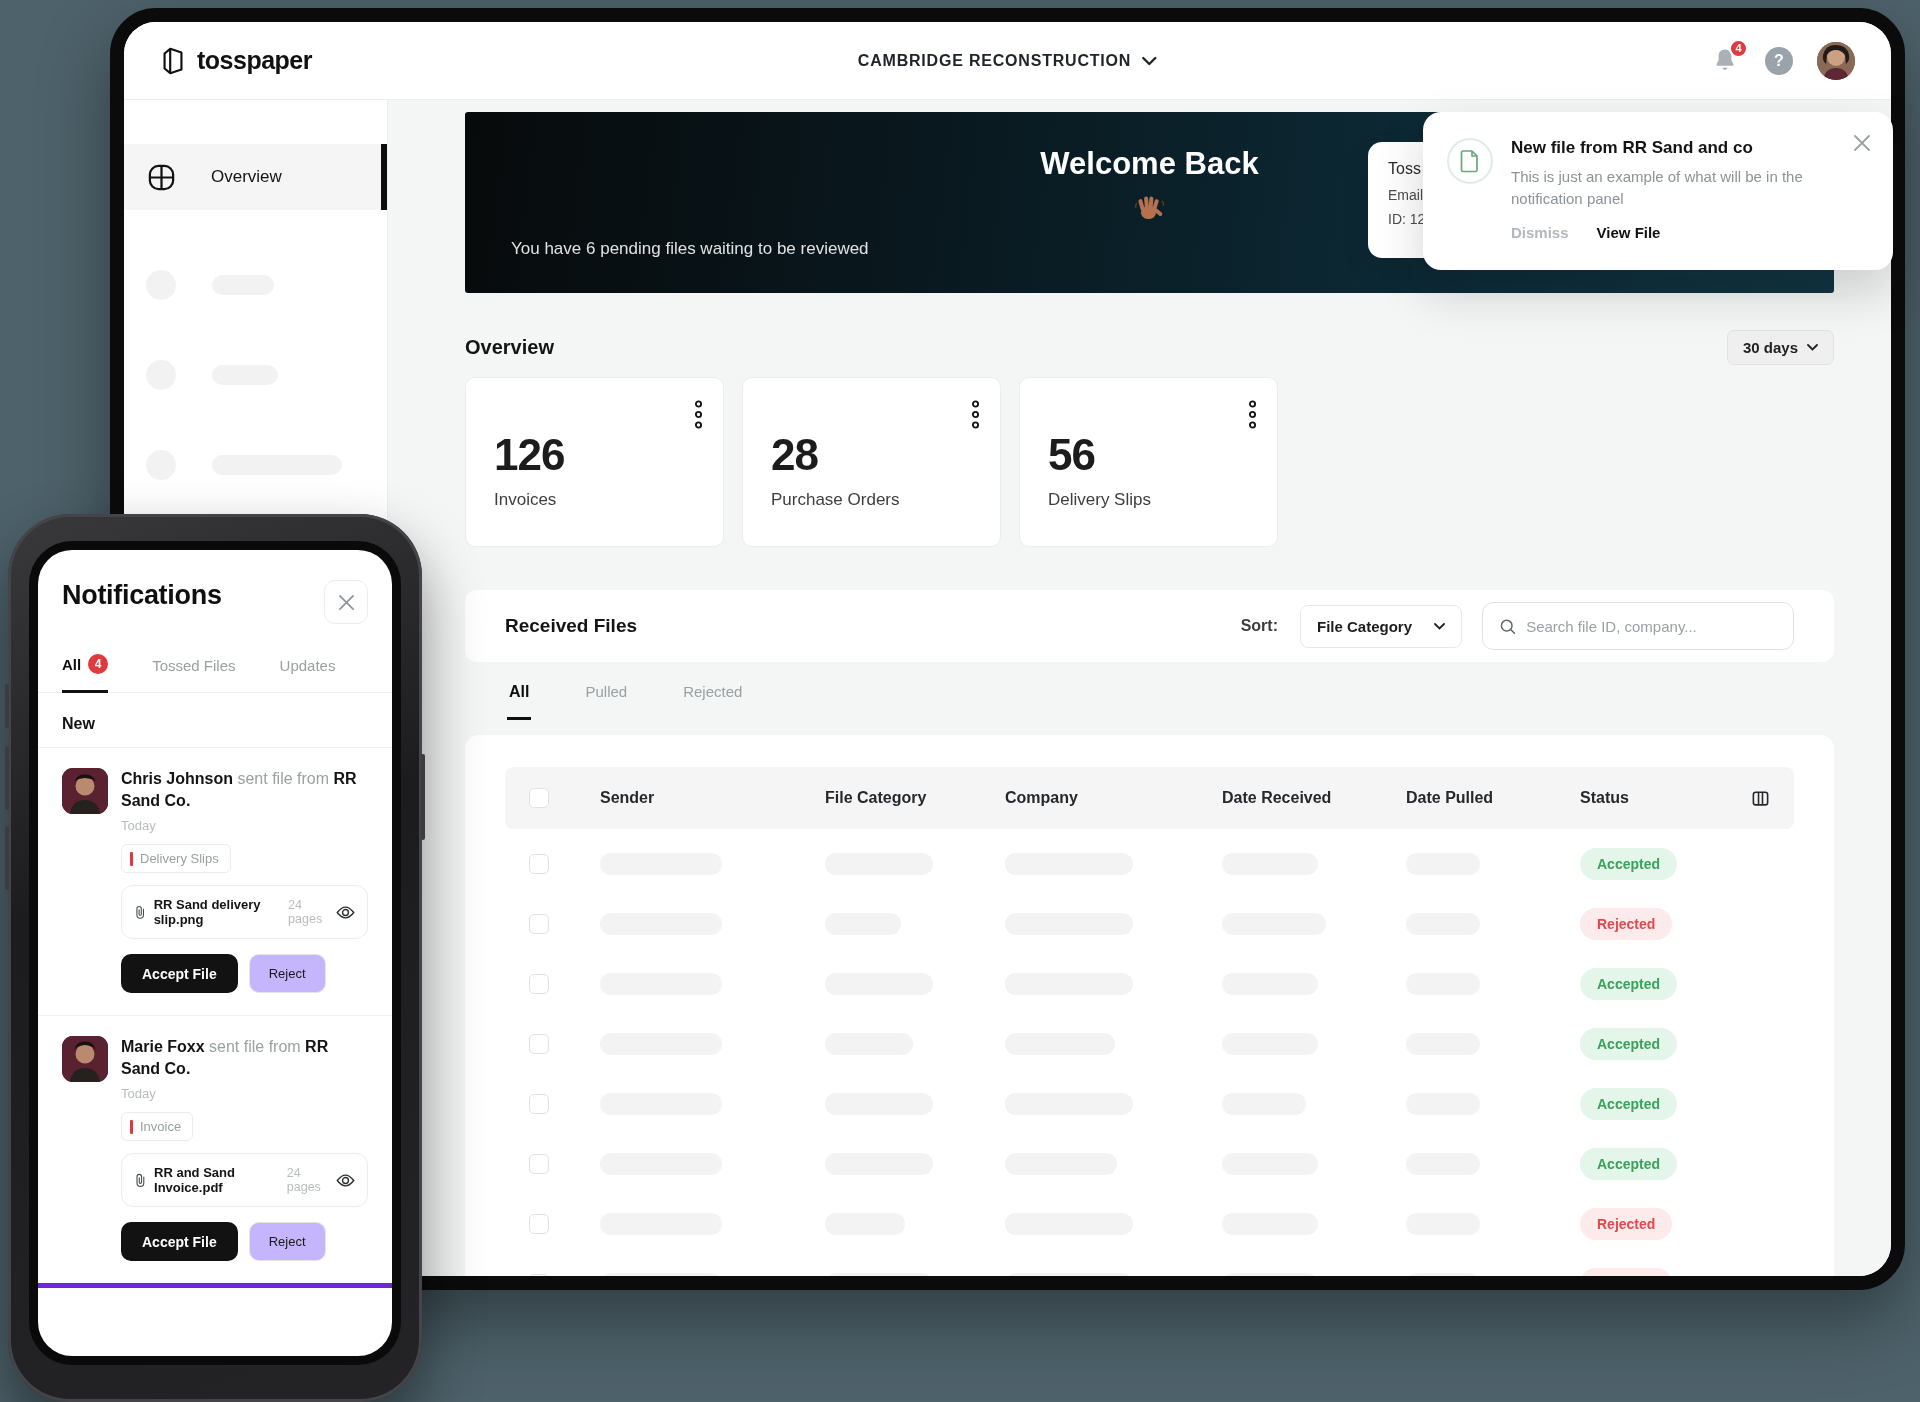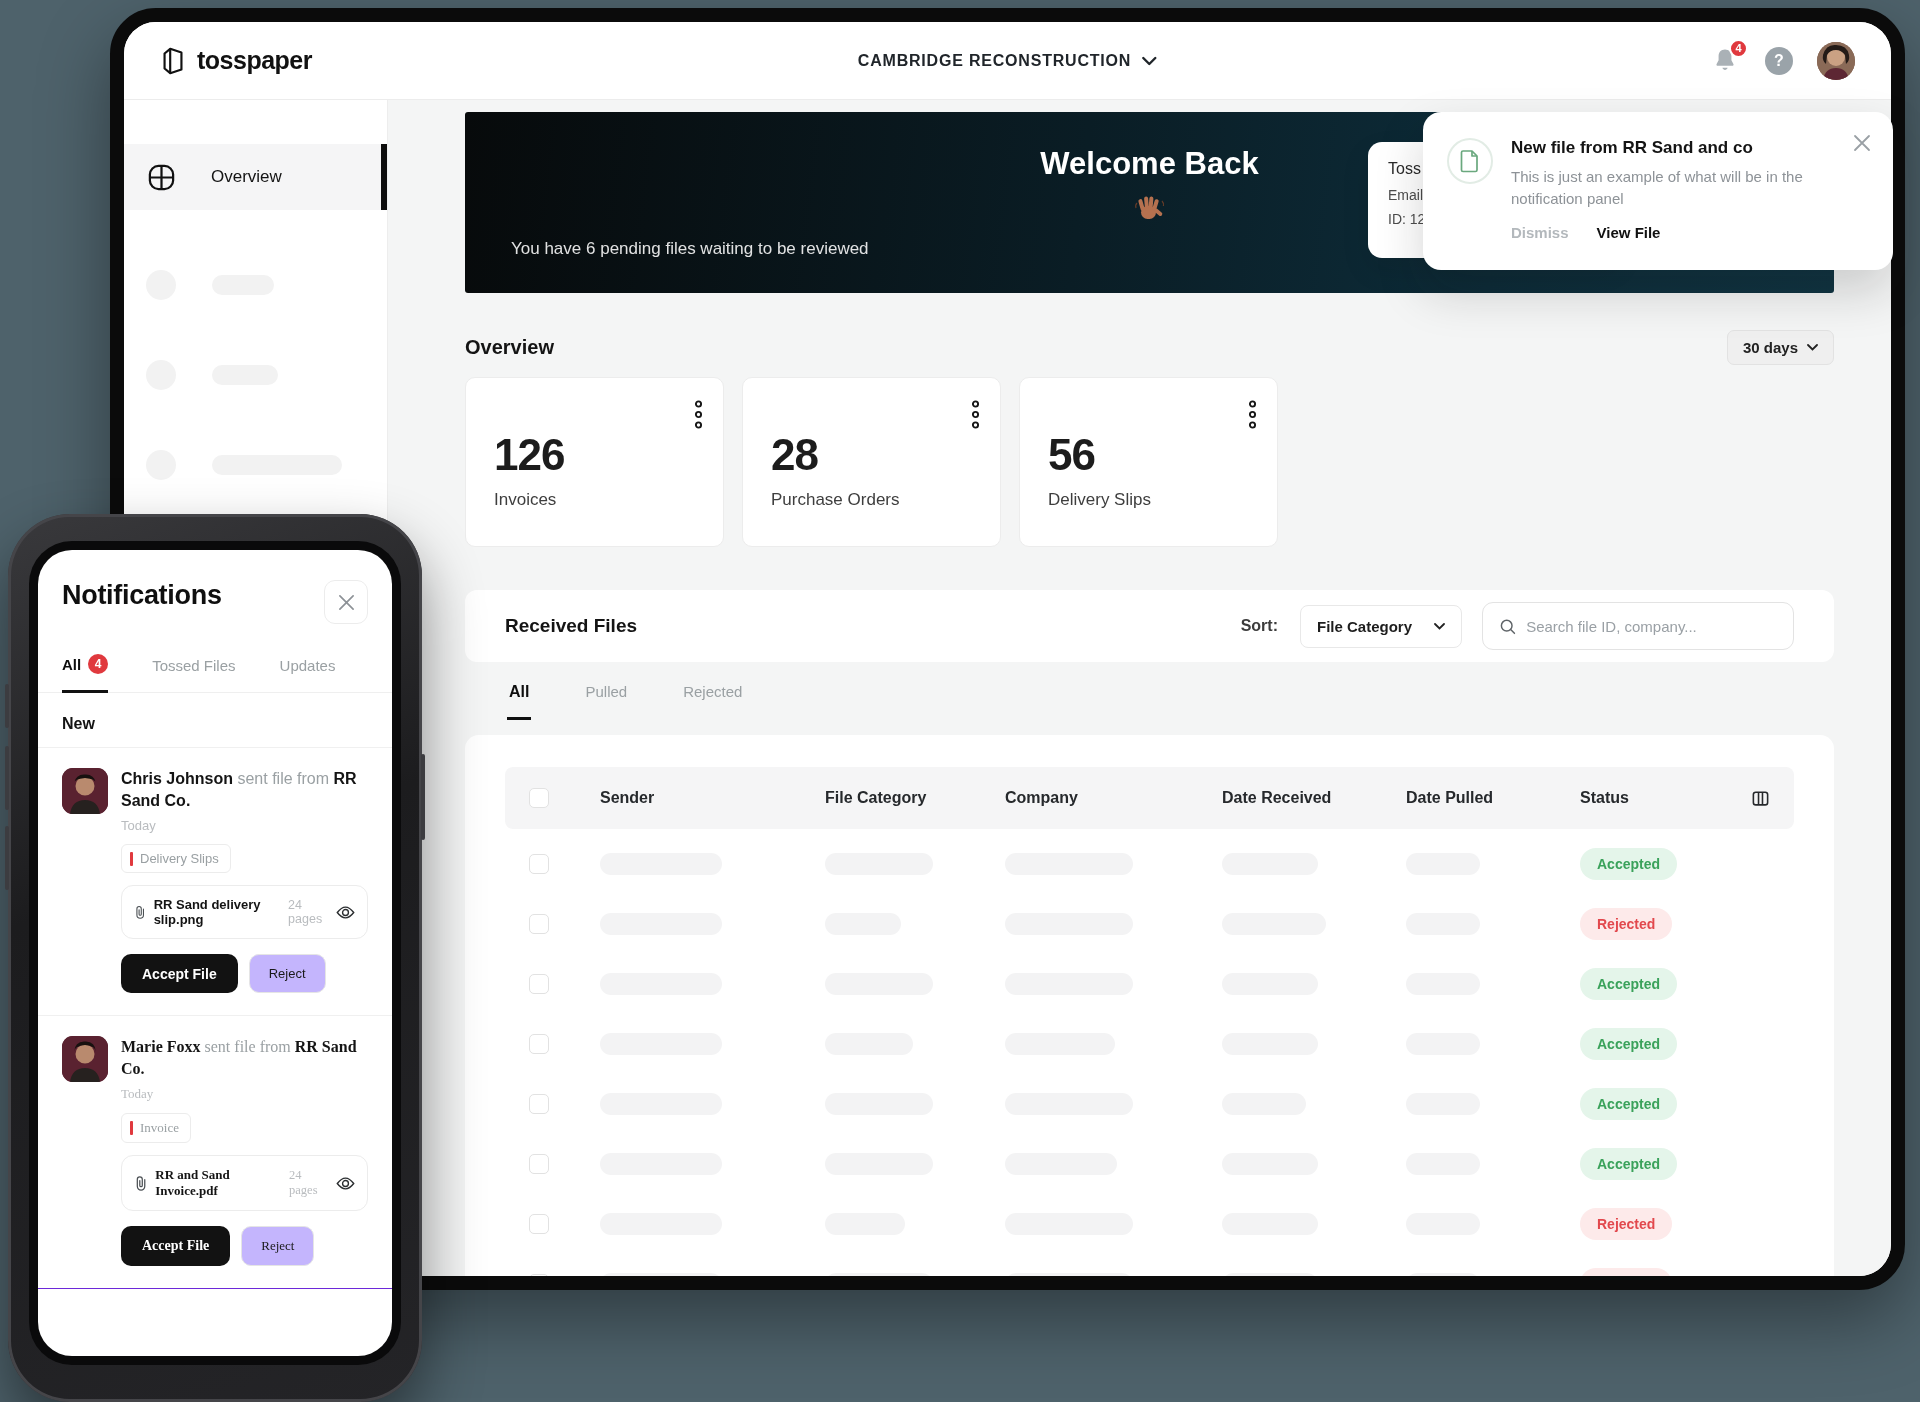--- a/index.html
+++ b/index.html
@@ -167,21 +167,21 @@
   .ph-close { margin-left:auto; width:44px; height:44px; border:1px solid #ececec; border-radius:11px;
     display:flex; align-items:center; justify-content:center; cursor:pointer; }
   .ph-tabs { margin:30px -24px 0; padding:0 24px; display:flex; gap:44px; border-bottom:1px solid #efefef; }
   .ph-tab { font-size:15px; color:#9aa0a3; padding-bottom:16px; cursor:pointer; display:flex; align-items:center; gap:7px; }
   .ph-tab.active { color:#0d0d0d; font-weight:700; border-bottom:3px solid #111; margin-bottom:-1px; }
   .ph-badge { width:20px; height:20px; border-radius:50%; background:#e0393e; color:#fff;
     font-size:12px; font-weight:700; display:flex; align-items:center; justify-content:center; }
   .ph-section { margin-top:22px; font-size:16px; font-weight:700; color:#141414; }
   .notif-list { margin:14px -24px 0; }
   .notif-item { border-top:1px solid #f0f0f0; padding:20px 24px 22px; }
-  .notif-item:last-child { border-bottom:1px solid #6d28d9;font-family:Liberation Serif, serif; }
+  .notif-item:last-child { border-bottom:5px solid #6d28d9; }
   .notif-row { display:flex; gap:13px; }
   .n-avatar { width:46px; height:46px; border-radius:11px; overflow:hidden; flex-shrink:0; background:#5a2230; }
   .n-content { flex:1; }
   .n-line { font-size:16px; line-height:1.35; color:#141414; }
   .n-line .nm { font-weight:700; }
   .n-line .mid { color:#9aa0a3; font-weight:400; }
   .n-time { margin-top:7px; font-size:13px; color:#b9bcbf; }
   .n-tag { margin-top:11px; display:inline-flex; align-items:center; gap:7px;
     border:1px solid #ececec; border-radius:6px; padding:6px 11px 6px 8px; }
   .n-tag .bar { width:3px; height:14px; background:#e0393e; border-radius:1px; }

